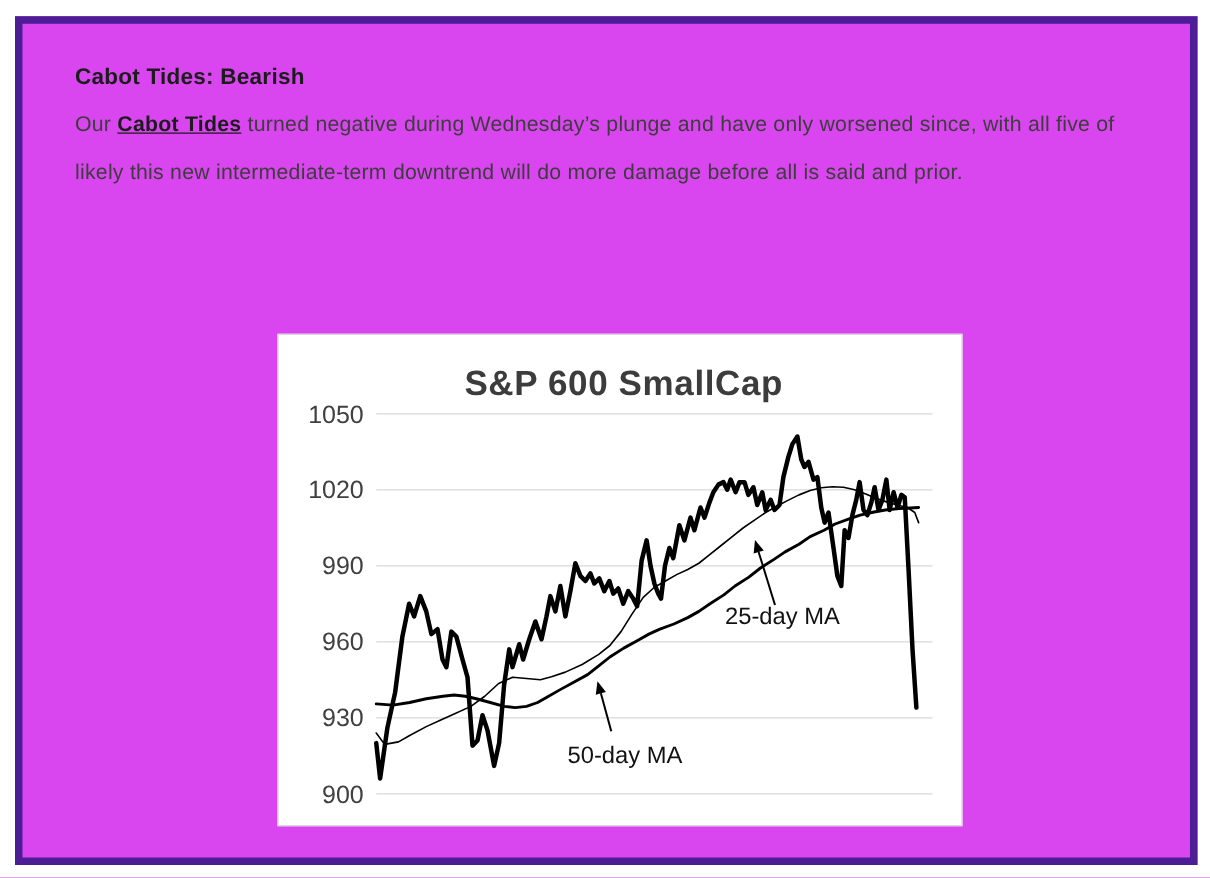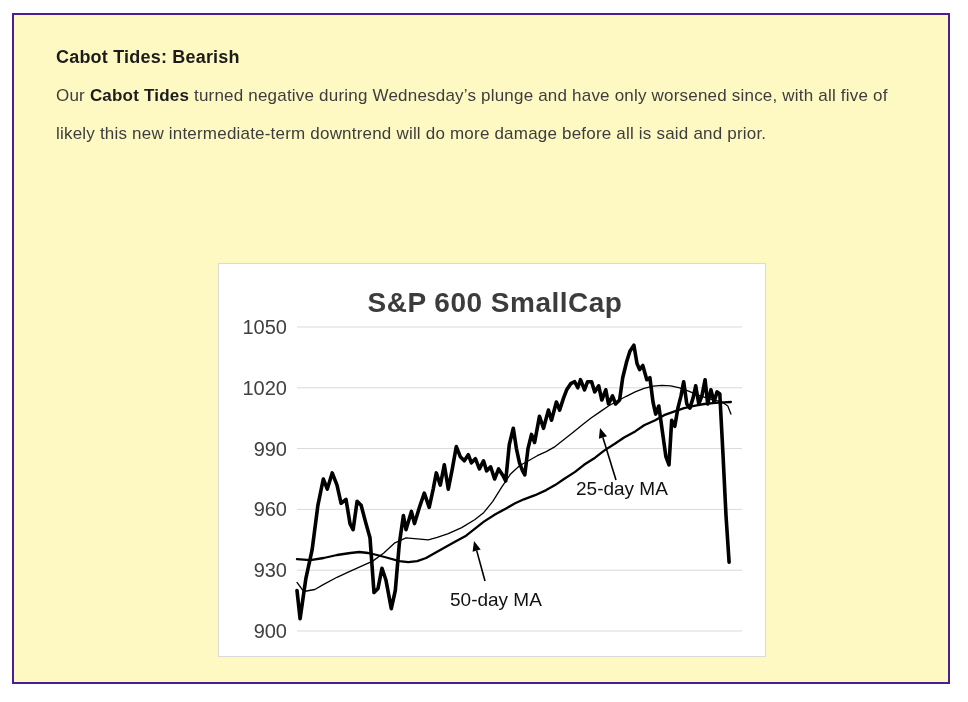--- a/index.html
+++ b/index.html
@@ -2,33 +2,33 @@
 <html><head>
 <meta charset="utf-8">
 <style>
   html,body{margin:0;padding:0;}
   body{
     width:968px;height:702px;position:relative;background:#ffffff;
     font-family:"Liberation Sans",sans-serif;overflow:hidden;
   }
   .frame{
     position:absolute;left:12px;top:13px;width:934px;height:667px;
-    border:2px solid #4c1d95;background:#fef9c3;
+    border:6px solid #4c1d95;background:#d946ef;
   }
   .heading{
     position:absolute;left:42px;top:31px;margin:0;
     font-size:18px;font-weight:bold;line-height:22px;
     color:#1c1c1c;letter-spacing:0.2px;
   }
   .para{
     position:absolute;left:42px;top:62px;width:892px;
     font-size:17px;color:#3d3d3d;letter-spacing:0.2px;
   }
   .pline{height:38px;line-height:38px;white-space:nowrap;}
-  .para b{color:#1c1c1c;}
+  .para b{color:#1c1c1c;text-decoration:underline;}
   .chartbox{
     position:absolute;left:204px;top:248px;width:546px;height:392px;
     border:1px solid #d9d9d9;background:#fff;
   }
   .chartbox svg{display:block;}
   .grid{stroke:#d9d9d9;stroke-width:1;}
   .tick{font:20px "Liberation Sans",sans-serif;fill:#404040;text-anchor:end;}
   .ctitle{font:bold 28px "Liberation Sans",sans-serif;fill:#3c3c3c;text-anchor:middle;letter-spacing:0.5px;}
   .ln{fill:none;stroke:#000;stroke-linejoin:round;stroke-linecap:round;}
   .s-thick{stroke-width:3.6;}

